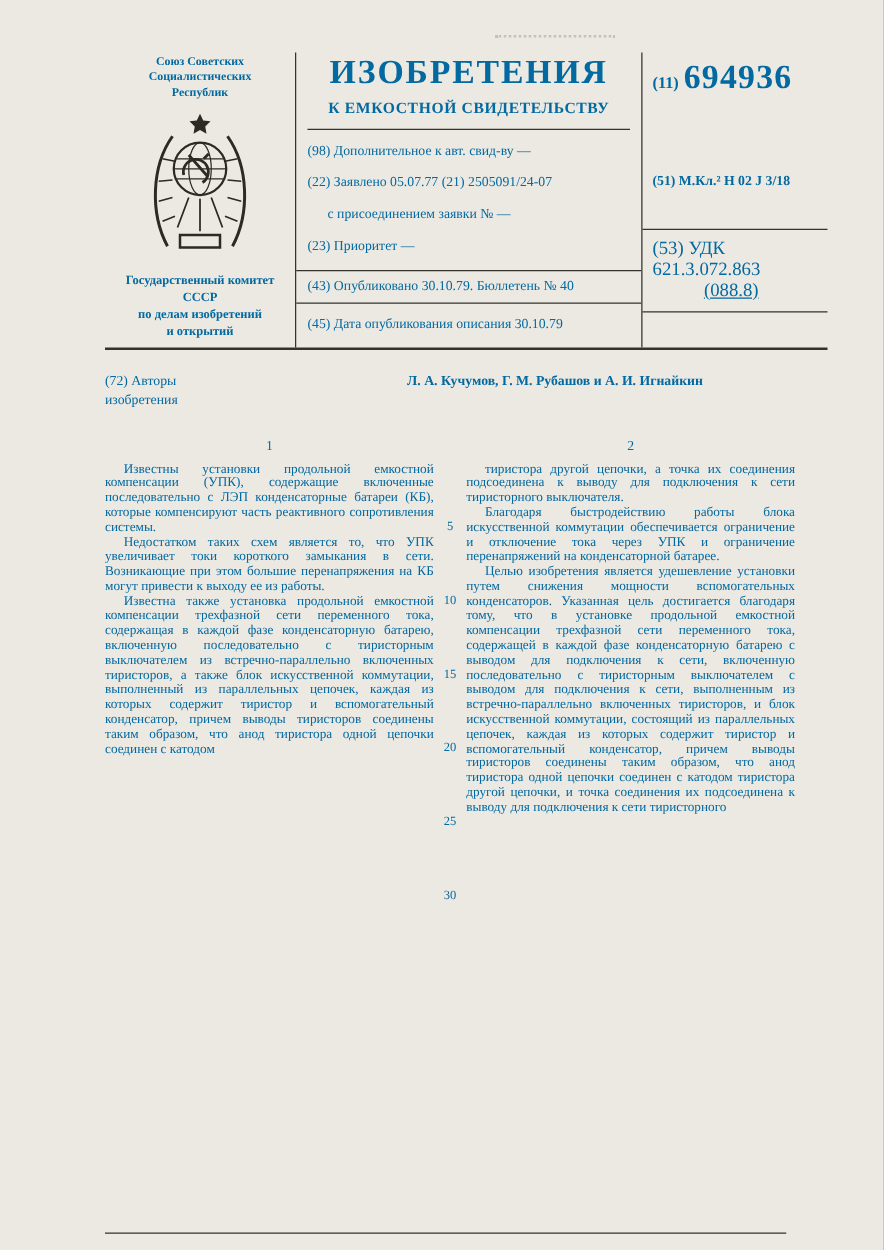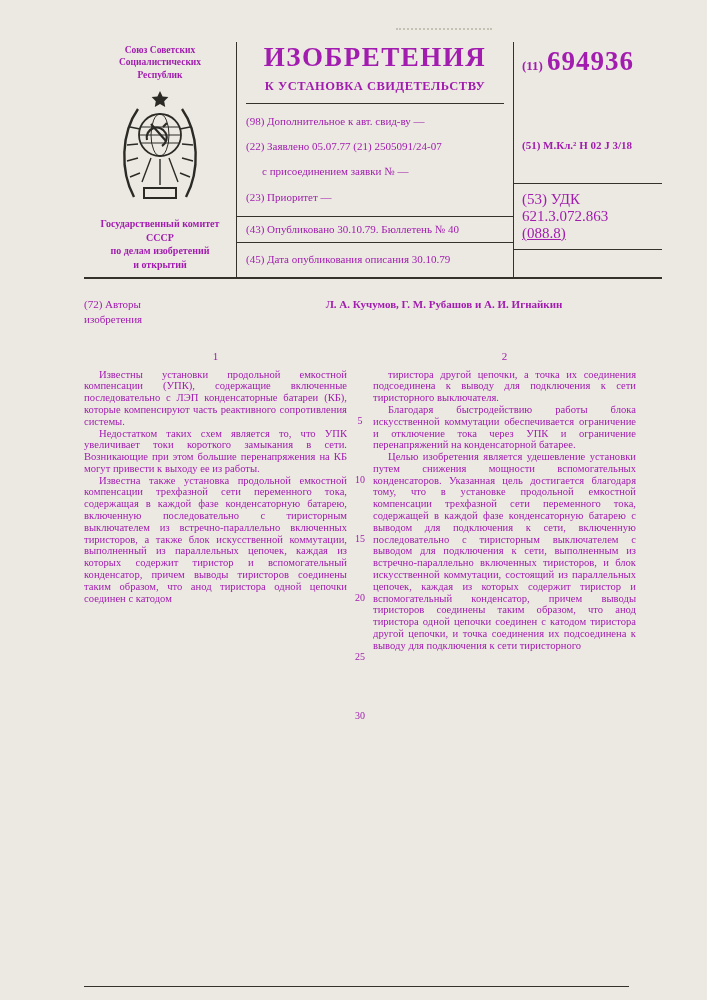--- a/index.html
+++ b/index.html
@@ -1,19 +1,19 @@
 <!DOCTYPE html>
 <html><head>
 <meta charset="utf-8">
 <style>
   * { margin:0; padding:0; box-sizing:border-box; }
   body { background:#888; font-family:"Liberation Serif", serif; }
   .page {
     position:relative; width:707px; height:1000px; margin:0 auto;
-    background:#ebe9e2; color:#a21caf; overflow:hidden;
+    background:#ebe9e2; color:#0369a1; overflow:hidden;
   }
   .content { position:absolute; left:84px; top:42px; width:578px; }
 
   
   .header { display:flex; border-bottom:2px solid #35322c; }
   .header-left { width:152px; text-align:center; padding:2px 4px 6px; }
   .union { font-size:9.5px; font-weight:bold; line-height:1.3; }
   .emblem { margin:8px auto 6px; }
   .committee { font-size:10px; font-weight:bold; line-height:1.35; margin-top:4px; }
   .header-mid {
@@ -36,21 +36,21 @@
   .field-row:last-child { margin-bottom:4px; }
   .header-right { flex:1; padding:4px 0 0 8px; }
   .pubnum { white-space:nowrap; }
   .pubnum-code { font-size:13px; font-weight:bold; }
   .pubnum-value { font-size:27px; font-weight:bold; letter-spacing:1px; }
   .mkl { margin-top:62px; font-size:11px; font-weight:bold; }
   .udk {
     margin:32px 0 0 -8px; padding:7px 0 7px 8px; font-size:15px;
     border-top:1.2px solid #35322c; border-bottom:1.2px solid #35322c;
   }
-  .udk-line2 { text-align:left; padding-right:14px;text-decoration:underline; }
+  .udk-line2 { text-align:center; padding-right:14px;text-decoration:underline; }
 
   
   .byline { padding:10px 0 8px; }
   .byline-row { display:flex; margin-top:8px; }
   .byline-label { width:142px; font-size:11px; line-height:1.35; }
   .byline-content { flex:1; text-align:center; font-weight:bold; font-size:11px; line-height:1.4; padding:0 8px; }
 
   
   .invention-title {
     margin:26px auto 0; width:430px; text-align:center;
@@ -105,21 +105,21 @@
         <div class="committee">
           <div>Государственный комитет</div>
           <div>СССР</div>
           <div>по делам изобретений</div>
           <div>и открытий</div>
         </div>
       </div>
 
       <div class="header-mid">
         <div class="t2">ИЗОБРЕТЕНИЯ</div>
-        <div class="t3">К УСТАНОВКА СВИДЕТЕЛЬСТВУ</div>
+        <div class="t3">К ЕМКОСТНОЙ СВИДЕТЕЛЬСТВУ</div>
         <div class="fields">
           <div class="field-row">(98) Дополнительное к авт. свид-ву —</div>
           <div class="field-row">(22) Заявлено 05.07.77 (21) 2505091/24-07</div>
           <div class="field-row indent">с присоединением заявки № —</div>
           <div class="field-row">(23) Приоритет —</div>
           <div class="field-row ruled">(43) Опубликовано 30.10.79. Бюллетень № 40</div>
           <div class="field-row">(45) Дата опубликования описания 30.10.79</div>
         </div>
       </div>
 

